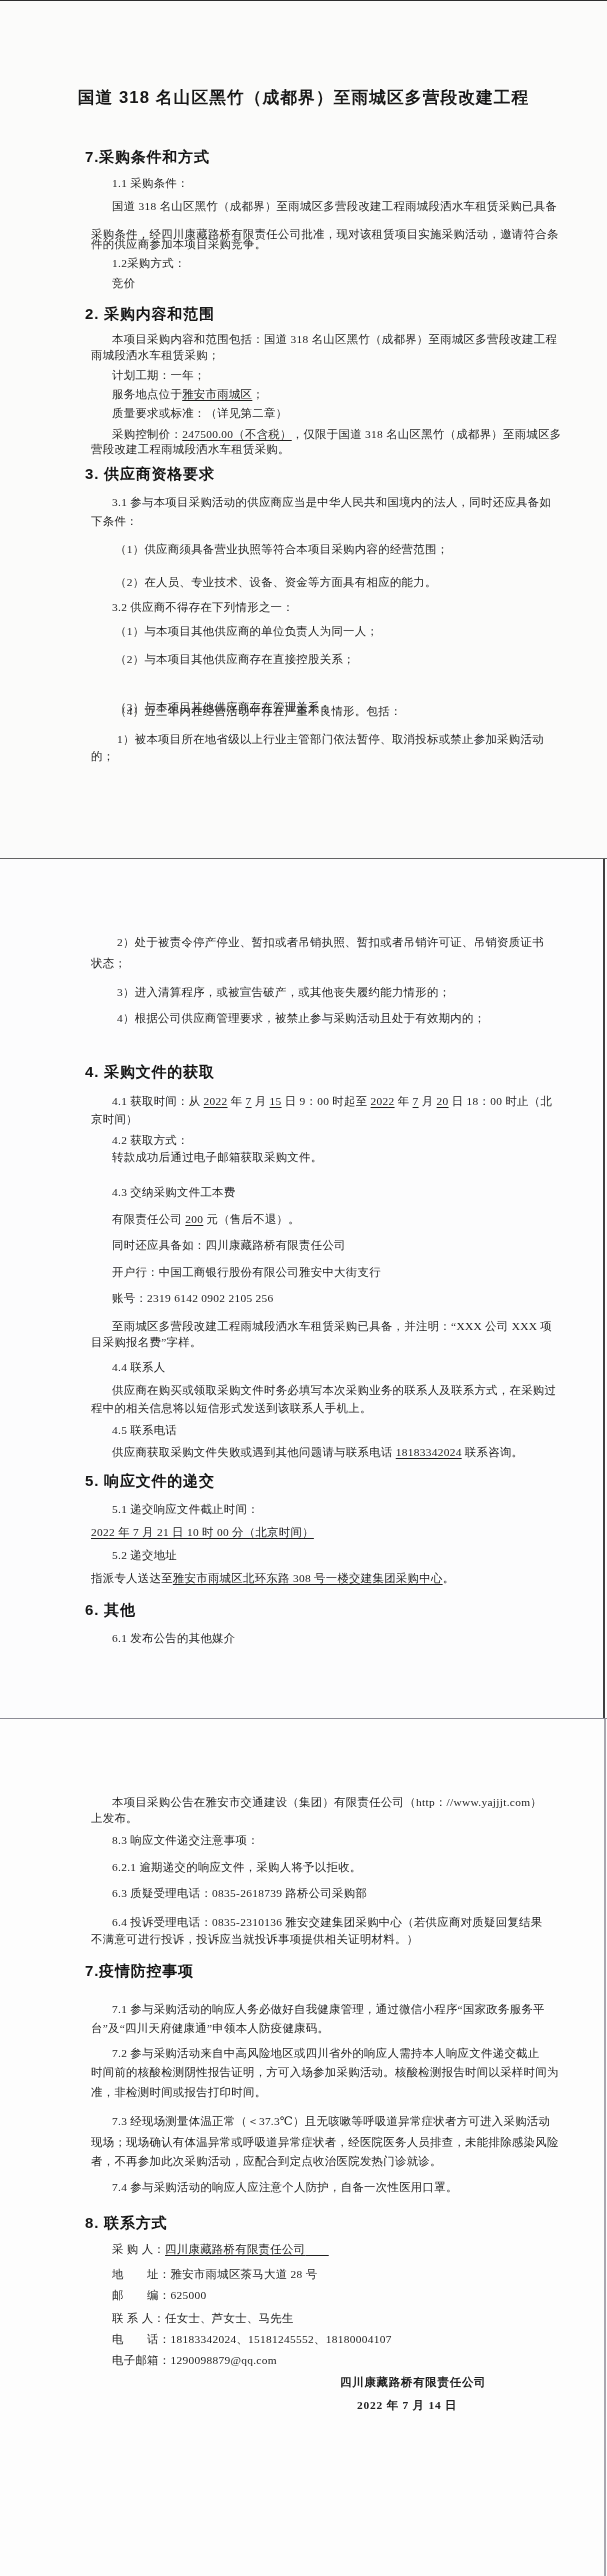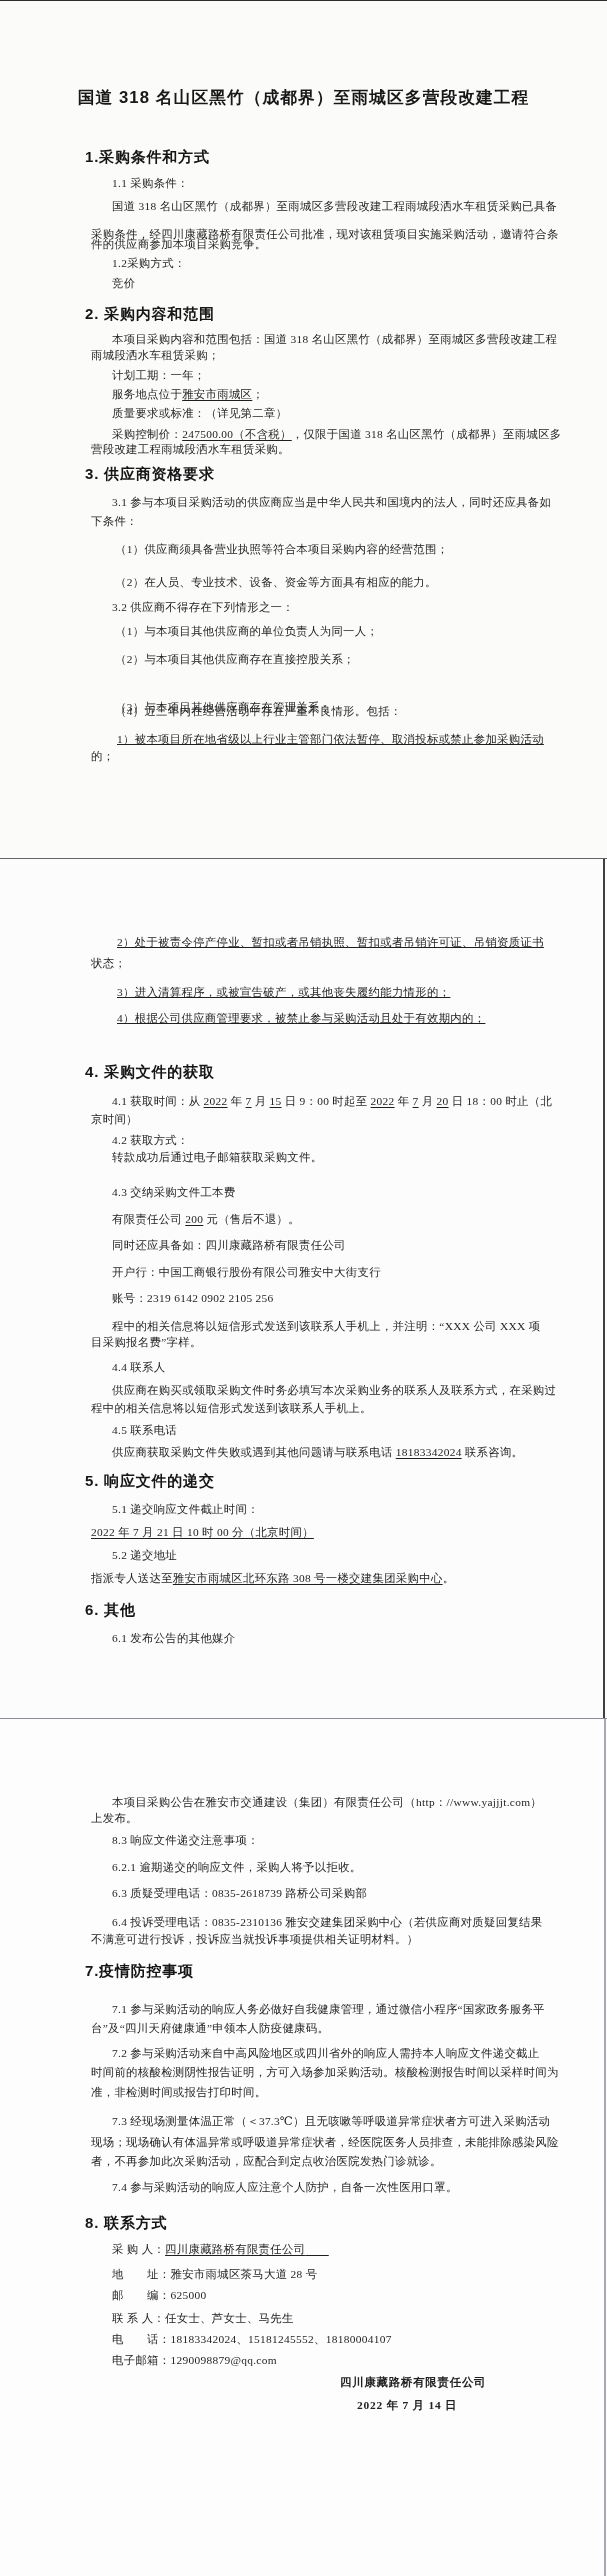--- a/index.html
+++ b/index.html
@@ -11,36 +11,36 @@
   #page1{top:0;height:858px;background:#fbfbfa;border-top:1.5px solid #2e2e2e;}
   #page2{top:858px;height:859px;background:#fcfcfd;border-top:1.5px solid #636363;}
   #page3{top:1718px;height:858px;background:#fdfdfd;border-top:1.5px solid #8c8c96;}
   .edge{position:absolute;top:0;bottom:0;width:1.5px;}
   #page2 .edge{right:2.3px;background:#3f3f3f;}
   #page3 .edge{right:1.5px;background:#a8a8b0;}
   .ln{position:absolute;left:91px;font-size:11.4px;line-height:1.15;
       letter-spacing:0.3px;color:#1f1f1f;white-space:nowrap;}
   .ind{left:112px;}
   .sub{left:115px;}
-  .nn{left:117px;text-decoration:underline;}
+  .nn{left:117px;}
   .hd{position:absolute;left:85px;font-family:"Liberation Sans","DejaVu Sans",sans-serif;
       font-weight:700;font-size:15px;letter-spacing:0.8px;color:#161616;white-space:nowrap;}
   .title{position:absolute;left:0;width:607px;text-align:center;
       font-family:"Liberation Sans","DejaVu Sans",sans-serif;font-weight:700;
       font-size:16.7px;letter-spacing:1.1px;color:#181818;white-space:nowrap;}
   .u{text-decoration:underline;text-underline-offset:2.3px;}
   .sign{position:absolute;font-size:11.4px;color:#222;letter-spacing:0.8px;white-space:nowrap;font-weight:600;}
 </style>
 </head>
 <body>
 
 <div class="page" id="page1">
   <div class="title" style="top:85px">国道 318 名山区黑竹（成都界）至雨城区多营段改建工程</div>
 
-  <div class="hd" style="top:147px">1.采购条件和方式</div>
+  <div class="hd" style="top:147px">7.采购条件和方式</div>
   <div class="ln ind" style="top:176px">1.1 采购条件：</div>
   <div class="ln ind" style="top:199px">国道 318 名山区黑竹（成都界）至雨城区多营段改建工程雨城段洒水车租赁采购已具备</div>
   <div class="ln" style="top:227px">采购条件，经四川康藏路桥有限责任公司批准，现对该租赁项目实施采购活动，邀请符合条</div>
   <div class="ln" style="top:237px">件的供应商参加本项目采购竞争。</div>
   <div class="ln ind" style="top:256px">1.2采购方式：</div>
   <div class="ln ind" style="top:276px">竞价</div>
 
   <div class="hd" style="top:304px">2. 采购内容和范围</div>
   <div class="ln ind" style="top:332px">本项目采购内容和范围包括：国道 318 名山区黑竹（成都界）至雨城区多营段改建工程</div>
   <div class="ln" style="top:348px">雨城段洒水车租赁采购；</div>
@@ -74,21 +74,21 @@
   <div class="hd" style="top:204px">4. 采购文件的获取</div>
   <div class="ln ind" style="top:236px"><span>4.1 获取时间：从 </span><span class="u">2022</span><span> 年 </span><span class="u">7</span><span> 月 </span><span class="u">15</span><span> 日 9：00 时起至 </span><span class="u">2022</span><span> 年 </span><span class="u">7</span><span> 月 </span><span class="u">20</span><span> 日 18：00 时止（北</span></div>
   <div class="ln" style="top:254px">京时间）</div>
   <div class="ln ind" style="top:275px">4.2  获取方式：</div>
   <div class="ln ind" style="top:292px">转款成功后通过电子邮箱获取采购文件。</div>
   <div class="ln ind" style="top:327px">4.3 交纳采购文件工本费</div>
   <div class="ln ind" style="top:354px"><span>有限责任公司 </span><span class="u">200</span><span> 元（售后不退）。</span></div>
   <div class="ln ind" style="top:380px">同时还应具备如：四川康藏路桥有限责任公司</div>
   <div class="ln ind" style="top:407px">开户行：中国工商银行股份有限公司雅安中大街支行</div>
   <div class="ln ind" style="top:433px">账号：2319 6142 0902 2105 256</div>
-  <div class="ln ind" style="top:461px">程中的相关信息将以短信形式发送到该联系人手机上，并注明：“XXX 公司 XXX 项</div>
+  <div class="ln ind" style="top:461px">至雨城区多营段改建工程雨城段洒水车租赁采购已具备，并注明：“XXX 公司 XXX 项</div>
   <div class="ln" style="top:477px">目采购报名费”字样。</div>
   <div class="ln ind" style="top:502px">4.4 联系人</div>
   <div class="ln ind" style="top:525px">供应商在购买或领取采购文件时务必填写本次采购业务的联系人及联系方式，在采购过</div>
   <div class="ln" style="top:543px">程中的相关信息将以短信形式发送到该联系人手机上。</div>
   <div class="ln ind" style="top:565px">4.5 联系电话</div>
   <div class="ln ind" style="top:587px"><span>供应商获取采购文件失败或遇到其他问题请与联系电话 </span><span class="u">18183342024</span><span> 联系咨询。</span></div>
 
   <div class="hd" style="top:613px">5.  响应文件的递交</div>
   <div class="ln ind" style="top:644px">5.1 递交响应文件截止时间：</div>
   <div class="ln" style="top:667px"><span class="u">2022 年 7 月 21 日 10 时 00 分（北京时间）</span></div>

